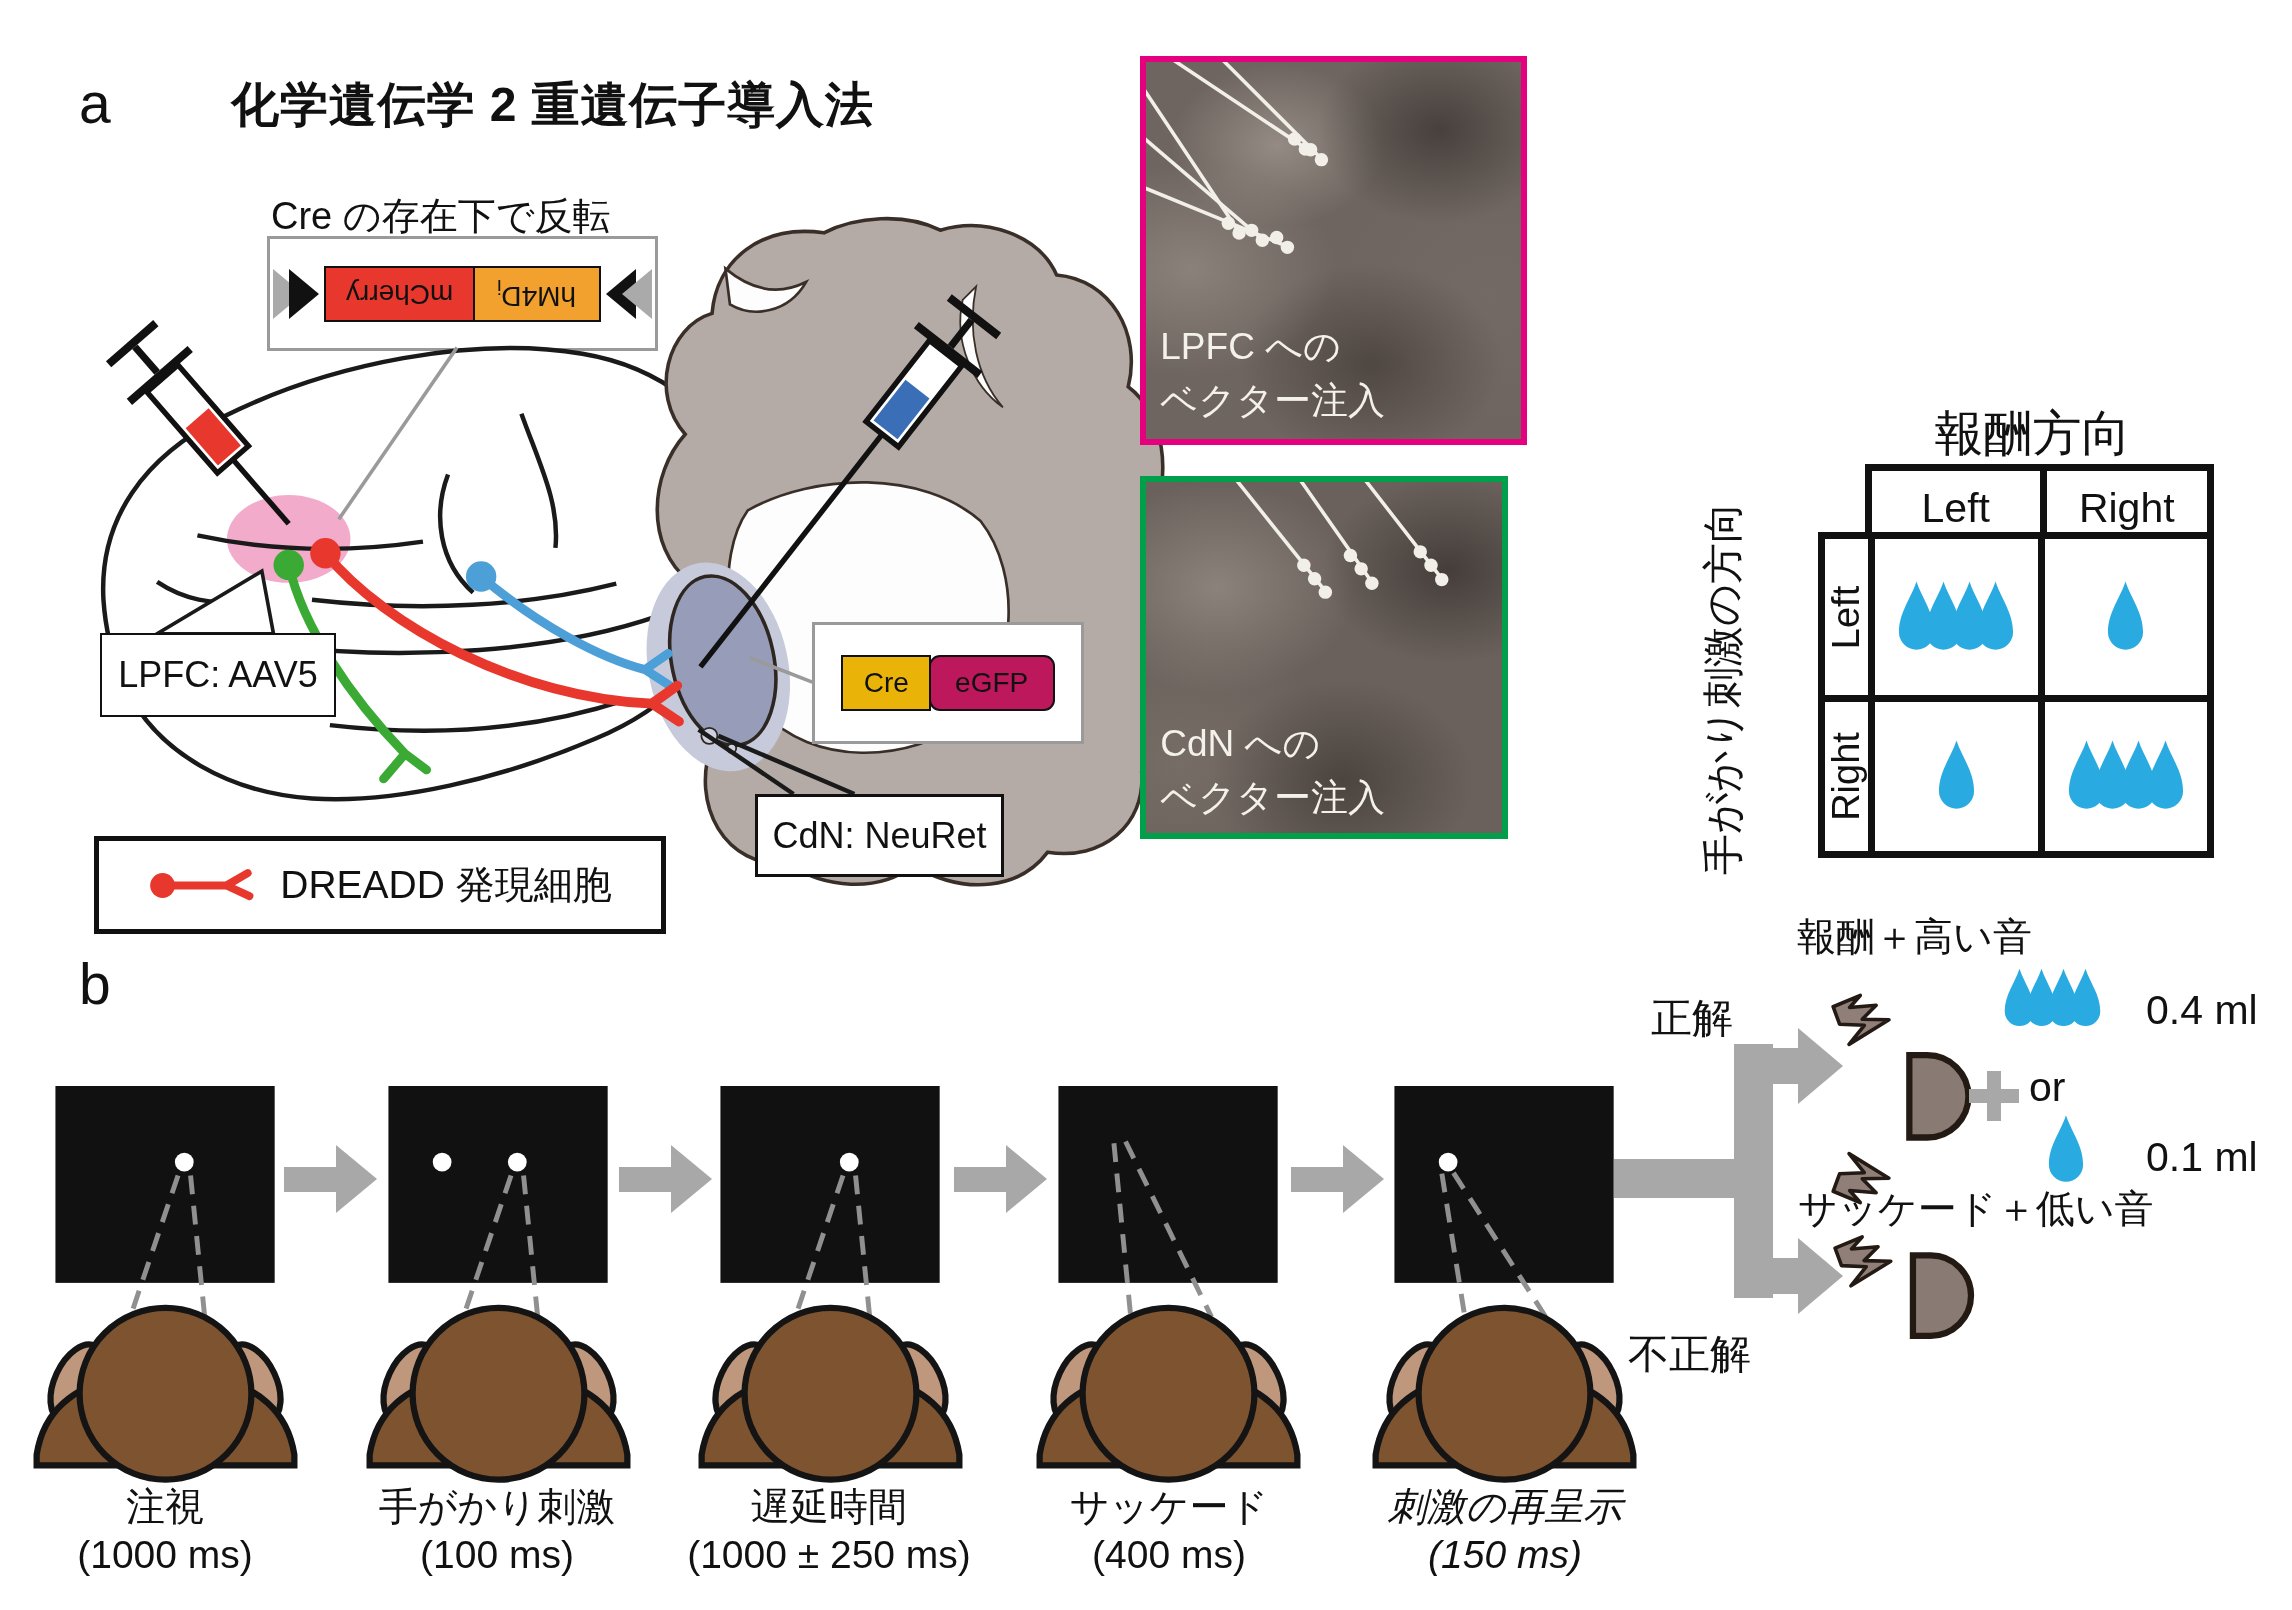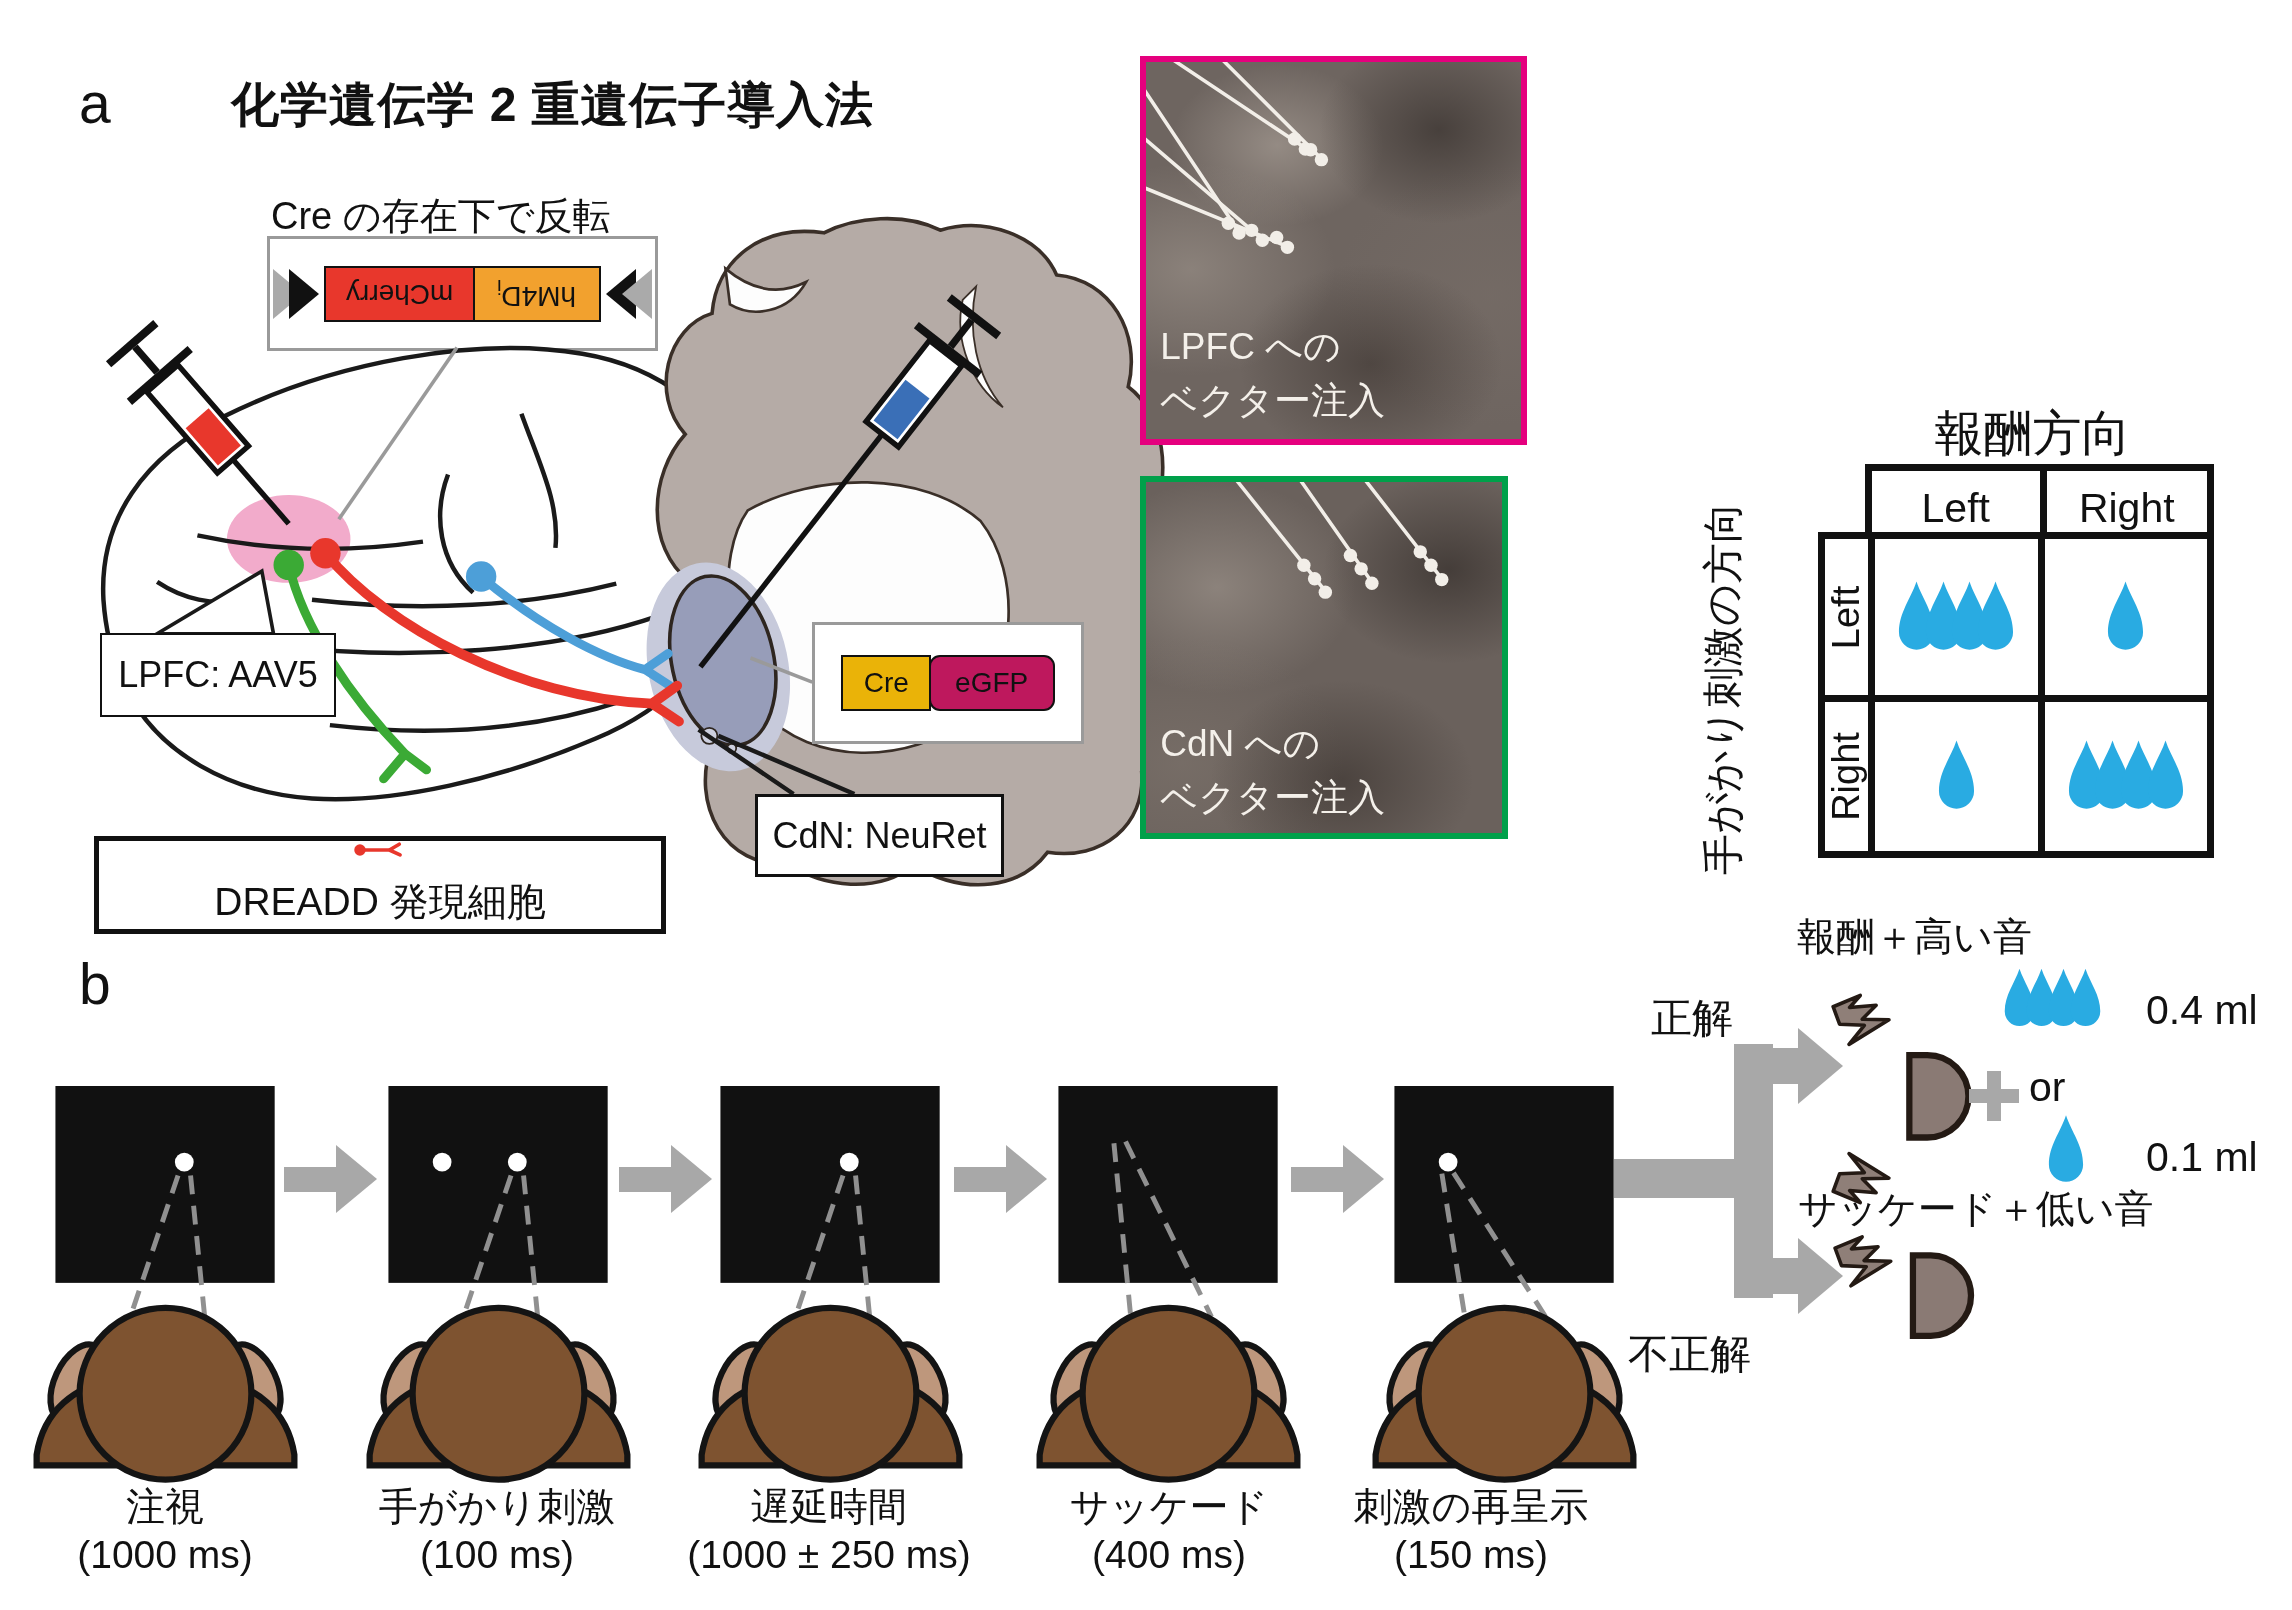--- a/index.html
+++ b/index.html
@@ -24,21 +24,21 @@
   .gene sub{font-size:19.7px;}
   .g-mcherry{width:147px;background:#E8372C;margin-left:5.4px;}
   .g-hm4di{width:124px;background:#F2A12E;margin-left:-2.7px;margin-right:5.4px;}
   .g-cre{width:86px;background:#eab308;}
   .g-egfp{width:122px;background:#be185d;margin-left:-2.7px;border-radius:11px;}
   
   .lblbox{background:#fff;border:3.6px solid #111;display:flex;align-items:center;justify-content:center;
           font-size:36px;white-space:nowrap;}
   .lpfc-box{left:100px;top:633px;width:232px;height:80px;border-width:2.7px;}
   .cdn-box{left:755px;top:794px;width:243px;height:77px;}
-  .dreadd-box{left:94px;top:836px;width:562px;height:88px;border-width:5.4px;font-size:39px;gap:16px;flex-direction:column;}
+  .dreadd-box{left:94px;top:836px;width:562px;height:88px;border-width:5.4px;font-size:39px;gap:16px;}
   .cre-box{left:812px;top:622px;width:266px;height:116px;background:#fff;border:3.6px solid:#999;
            border:3.6px solid #9a9a9a;display:flex;align-items:center;justify-content:center;}
   
   .mri{overflow:hidden;}
   .mri1{left:1140px;top:56px;width:375px;height:377px;border:6.3px solid #E5007E;}
   .mri2{left:1140px;top:476px;width:356px;height:351px;border:6.3px solid #00A04A;}
   .mri-bg1{position:absolute;inset:0;background-color:#6E6560;background-image:
     radial-gradient(ellipse 170px 134px at 78% 18%, rgba(40,34,31,.55), transparent 70%),
     radial-gradient(ellipse 206px 152px at 12% 55%, rgba(185,175,165,.38), transparent 70%),
     radial-gradient(ellipse 188px 143px at 60% 80%, rgba(48,40,36,.5), transparent 70%),
@@ -372,21 +372,21 @@
       <div>(100 ms)</div>
     </div>
   <div class="abs step-lab" style="left:623px;">
     <div>遅延時間</div>
       <div>(1000 ± 250 ms)</div>
     </div>
   <div class="abs step-lab" style="left:963px;">
     <div>サッケード</div>
       <div>(400 ms)</div>
     </div>
-  <div class="abs step-lab" style="left:1265px;">
+  <div class="abs step-lab" style="left:1299px;font-style:italic;">
     <div>刺激の再呈示</div>
       <div>(150 ms)</div>
     </div>
 
   <div class="abs arr" style="left:284px;top:1145px;width:93px;height:68px;">
     <div class="sh" style="left:0;top:21.5px;width:52px;height:25px;"></div>
     <div class="hd" style="left:52px;top:0;border-width:34px 0 34px 41px;border-left-color:#A8A8A8;"></div>
   </div>
   <div class="abs arr" style="left:619px;top:1145px;width:93px;height:68px;">
     <div class="sh" style="left:0;top:21.5px;width:52px;height:25px;"></div>

